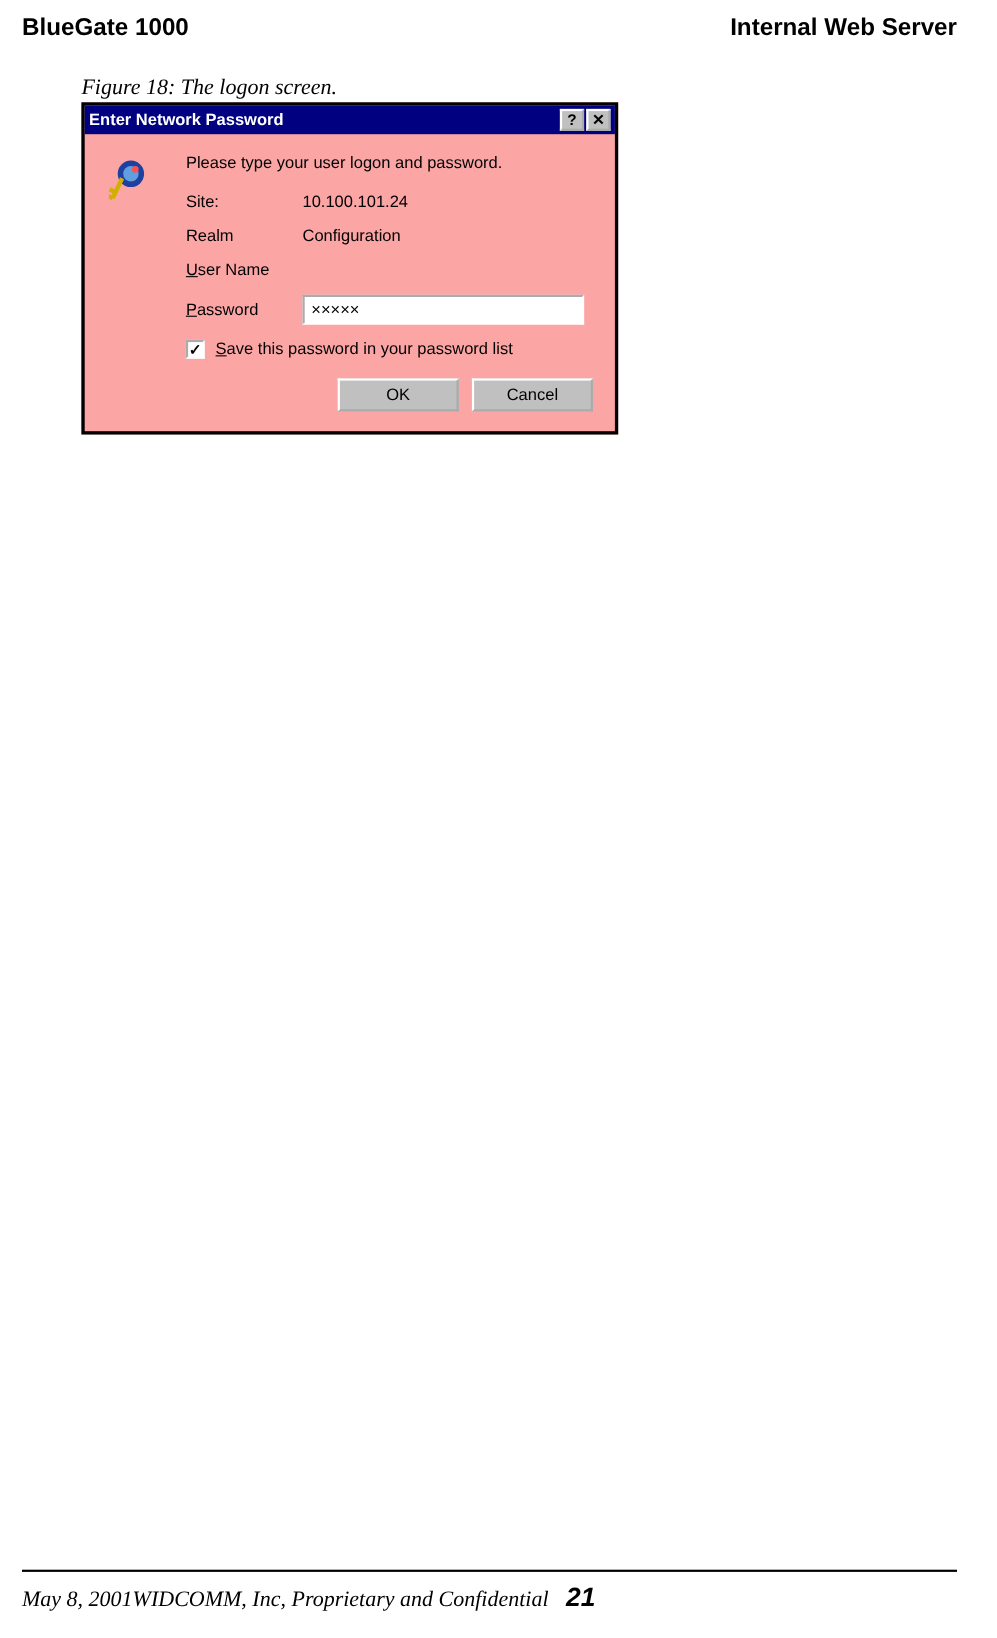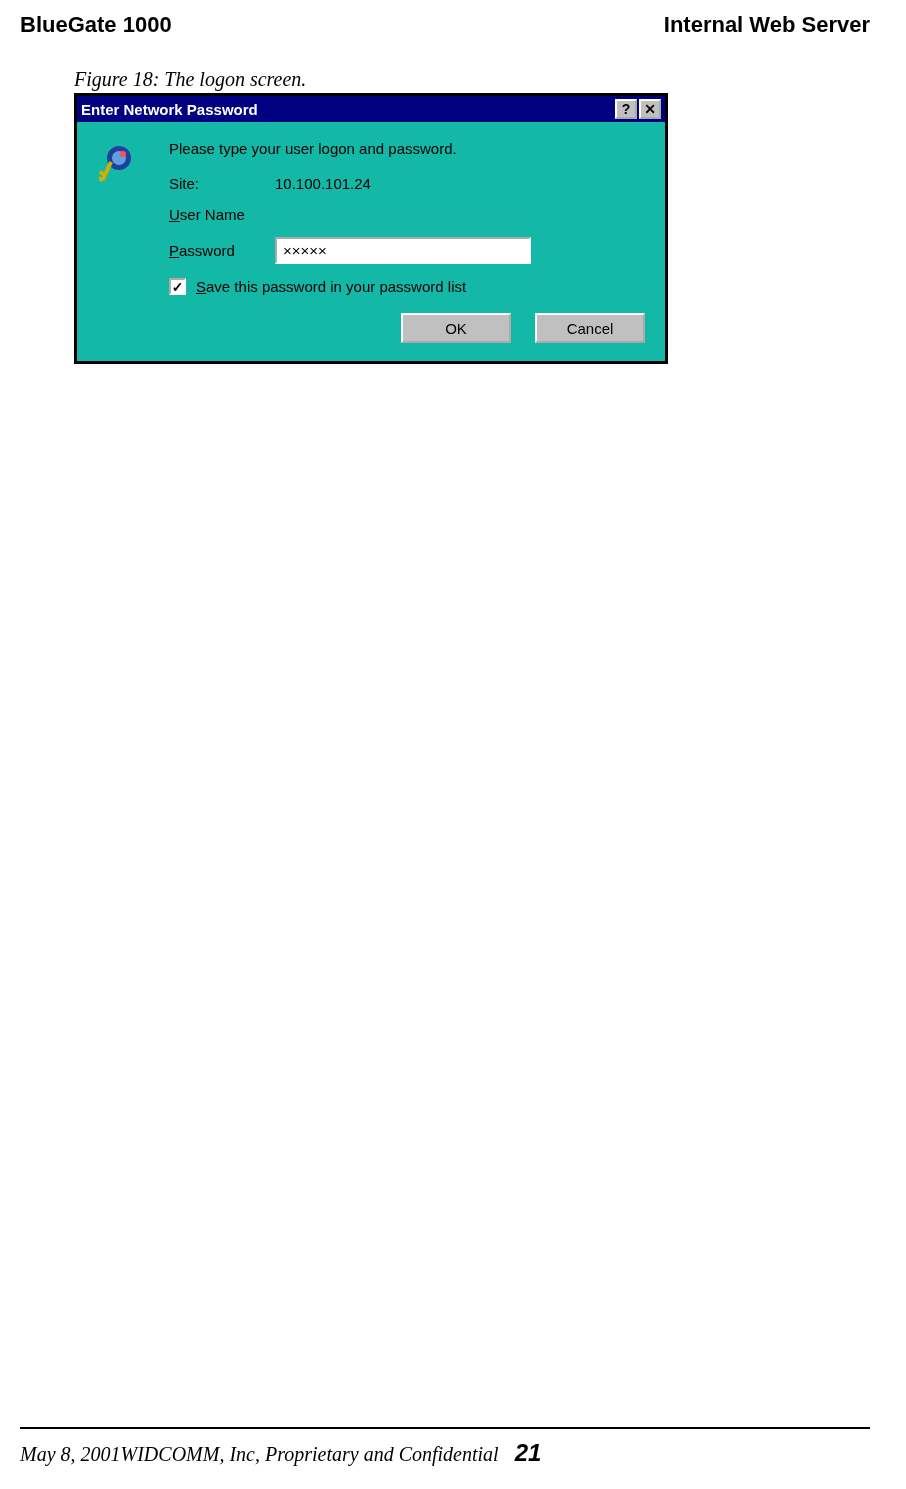--- a/index.html
+++ b/index.html
@@ -21,23 +21,23 @@
     align-items: flex-end;
   }
   .figure-caption {
     font-style: italic;
     font-size: 20px;
     margin: 30px 0 2px 74px;
   }
   .dialog-wrap {
     margin-left: 74px;
     border: 3px solid #000;
-    width: 594px;
-    box-sizing: border-box;
-    background: #14b8a6;
+    width: 488px;
+    box-sizing: border-box;
+    background: #fca5a5;
   }
   .titlebar {
     background: #000080;
     color: #fff;
     display: flex;
     align-items: center;
     padding: 3px 4px;
     font-family: "MS Sans Serif", Tahoma, Arial, sans-serif;
     font-size: 15px;
     font-weight: bold;
@@ -124,21 +124,21 @@
     display: flex;
     align-items: center;
     justify-content: center;
     font-size: 14px;
     font-weight: bold;
     box-sizing: border-box;
   }
   .button-row {
     display: flex;
     justify-content: flex-end;
-    gap: 24px;
+    gap: 12px;
     padding-right: 4px;
   }
   .win-btn {
     width: 110px;
     height: 30px;
     border: 2px outset #fff;
     background: #c0c0c0;
     font-family: inherit;
     font-size: 15px;
     display: flex;
@@ -205,20 +205,24 @@
         </svg>
       </div>
       <div class="form-col">
         <div class="instr">Please type your user logon and password.</div>
 
         <div class="form-line">
           <div class="form-label">Site:</div>
           <div class="form-value">10.100.101.24</div>
         </div>
 
+        <div class="form-line">
+          <div class="form-label">Realm</div>
+          <div class="form-value">Configuration</div>
+        </div>
 
         <div class="form-line">
           <div class="form-label"><span class="underline">U</span><span>ser Name</span></div>
         </div>
 
         <div class="form-line">
           <div class="form-label"><span class="underline">P</span><span>assword</span></div>
           <input class="text-input" type="text" value="×××××" style="">
         </div>
 

